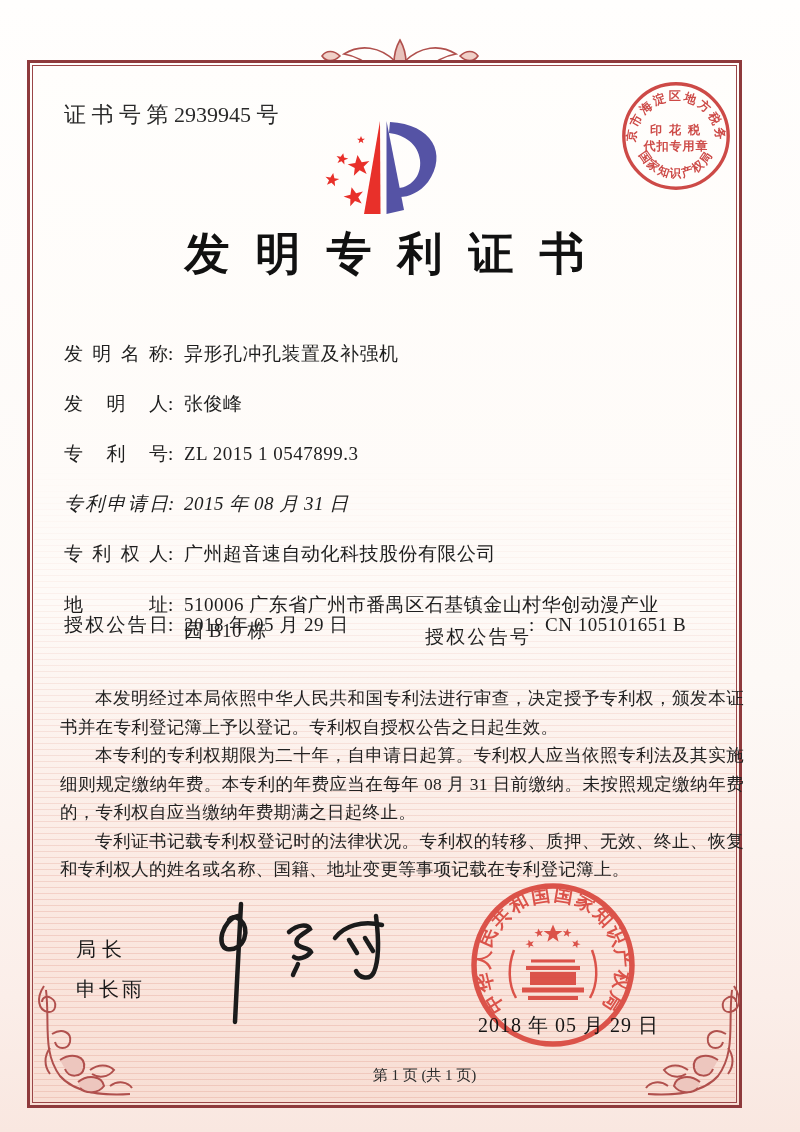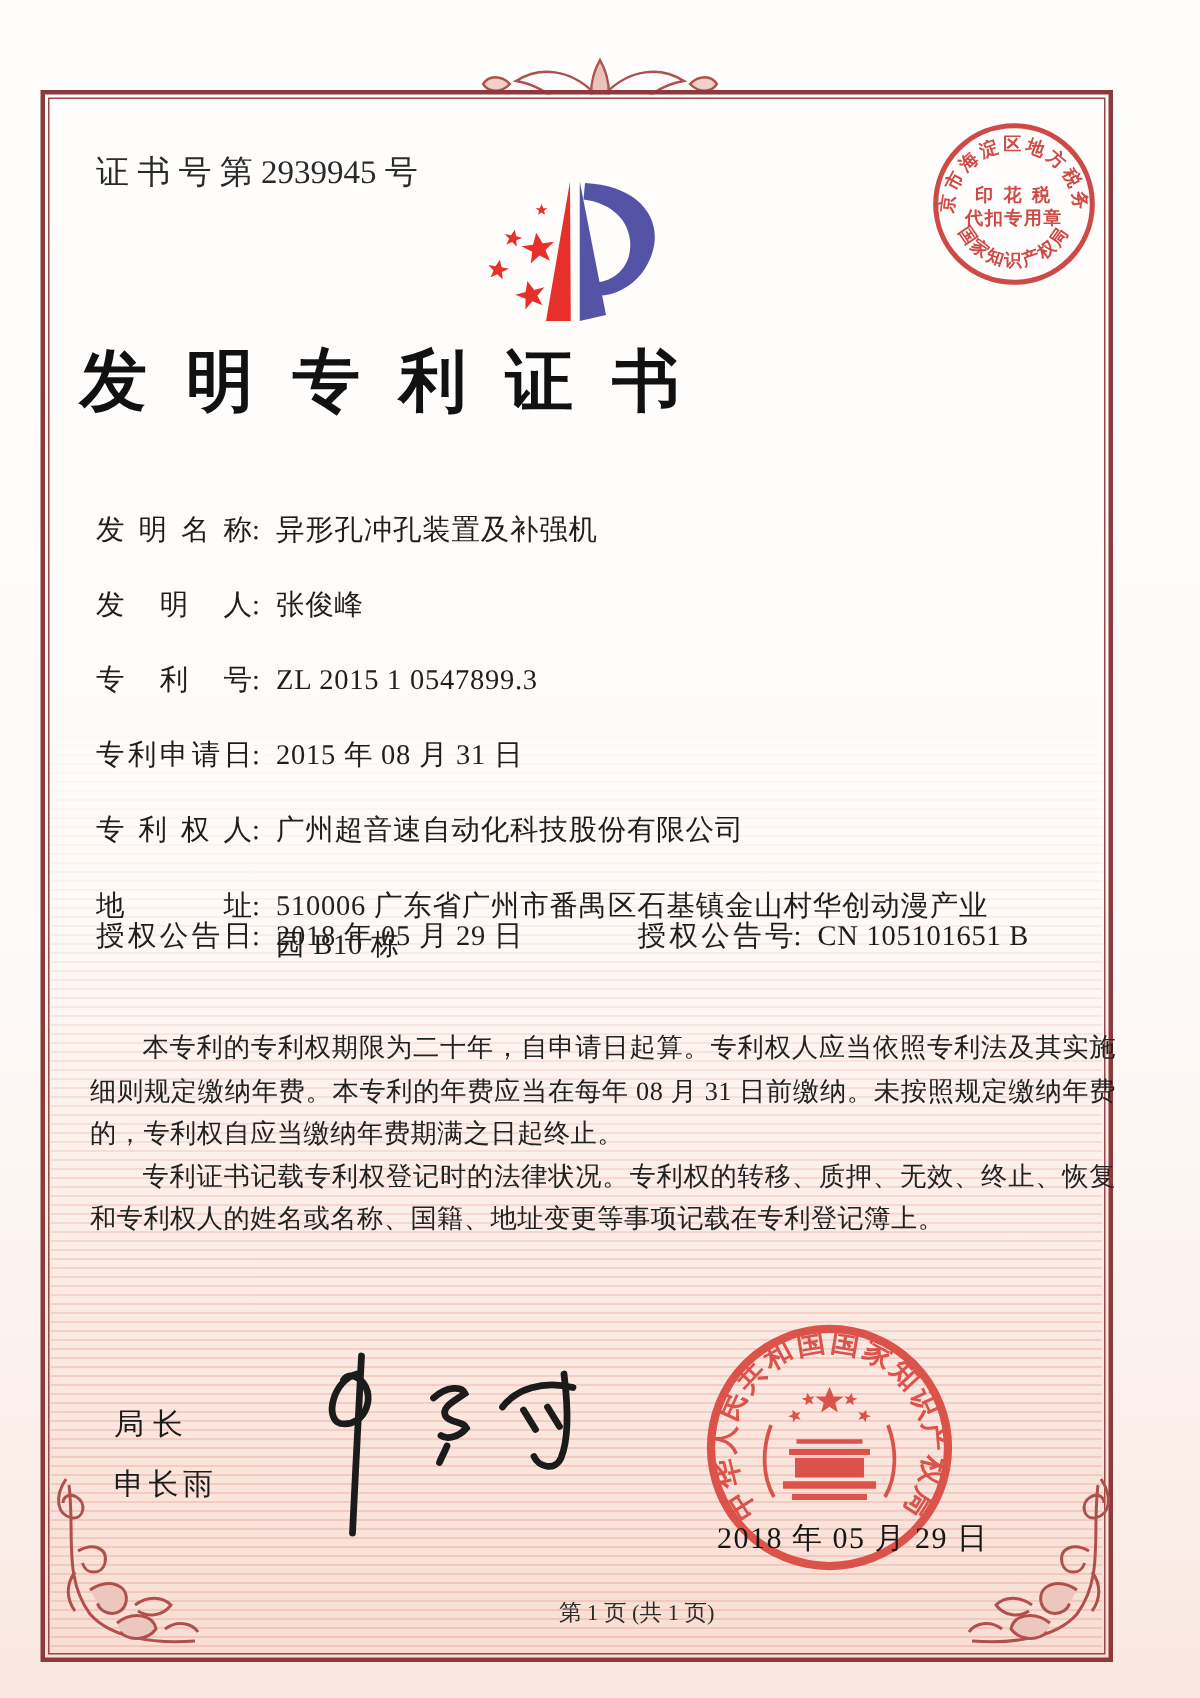--- a/index.html
+++ b/index.html
@@ -20,32 +20,32 @@
     position:absolute; left:4px; right:4px; bottom:4px; height:640px;
     background:repeating-linear-gradient(180deg,
       rgba(213,117,100,0.22) 0px, rgba(213,117,100,0.22) 1px,
       rgba(255,255,255,0) 1px, rgba(255,255,255,0) 6px);
     -webkit-mask-image:linear-gradient(180deg,transparent 0%,rgba(0,0,0,.55) 35%,#000 70%);
     mask-image:linear-gradient(180deg,transparent 0%,rgba(0,0,0,.55) 35%,#000 70%);
   }
   .abs{position:absolute;}
   .cert-no{left:64px; top:100px; font-size:22px; color:#2a2a2a;}
   .title{
-    left:27px; top:224px; width:715px; text-align:left;
+    left:27px; top:224px; width:715px; text-align:center;
     font-size:45px; font-weight:700; letter-spacing:26px; text-indent:26px; color:#111;
   }
   .fieldrow{left:64px; width:676px; font-size:19px; color:#1e1e1e; line-height:1.35;}
   .flabel{display:inline-block; width:104px; text-align:justify; text-align-last:justify; vertical-align:top;}
   .fcolon{display:inline-block; width:16px; vertical-align:top;}
   .fvalue{display:inline-block; vertical-align:top; letter-spacing:.5px;}
-  .r1{top:341px;} .r2{top:391px;} .r3{top:441px;} .r4{top:491px;}
+  .r1{top:341px;} .r2{top:391px;} .r3{top:441px;} .r4{top:491px;font-style:italic;}
   .r5{top:541px;} .r6{top:592px;} .r7{top:612px;}
   .addr-line2{margin-left:120px; letter-spacing:.5px;}
   .pair2{position:absolute; left:361px; top:0; white-space:nowrap;}
-  .pair2 .flabel{width:104px;}
+  .pair2 .flabel{width:104px;margin-top:12px;}
   .body-text{
     left:60px; top:684px; width:684px; font-size:17.5px; line-height:28.5px;
     text-align:justify; color:#222; letter-spacing:.3px;
   }
   .body-text p{margin:0; text-indent:2em;}
   .signer-title{left:76px; top:936px; font-size:20px; letter-spacing:6px; color:#1b1b1b; font-family:"Liberation Sans",sans-serif;}
   .signer-name{left:76px; top:976px; font-size:20px; letter-spacing:3px; color:#1b1b1b; font-family:"Liberation Sans",sans-serif;}
   .issue-date{left:478px; top:1012px; font-size:20px; letter-spacing:1px; color:#161616; z-index:6;}
   .footer{left:27px; top:1066px; width:715px; text-align:center; font-size:15px; color:#2b2b2b;margin-left:40px;}
   svg{display:block;}
@@ -137,20 +137,21 @@
     <div class="addr-line2">园 B10 栋</div>
   </div>
   <div class="abs fieldrow r7">
     <span class="flabel">授权公告日</span><span class="fcolon">:</span><span class="fvalue">2018 年 05 月 29 日</span>
     <span class="pair2">
       <span class="flabel">授权公告号</span><span class="fcolon">:</span><span class="fvalue">CN 105101651 B</span>
     </span>
   </div>
 
   <div class="abs body-text">
+    <p>本发明经过本局依照中华人民共和国专利法进行审查，决定授予专利权，颁发本证书并在专利登记簿上予以登记。专利权自授权公告之日起生效。</p>
     <p>本专利的专利权期限为二十年，自申请日起算。专利权人应当依照专利法及其实施细则规定缴纳年费。本专利的年费应当在每年 08 月 31 日前缴纳。未按照规定缴纳年费的，专利权自应当缴纳年费期满之日起终止。</p>
     <p>专利证书记载专利权登记时的法律状况。专利权的转移、质押、无效、终止、恢复和专利权人的姓名或名称、国籍、地址变更等事项记载在专利登记簿上。</p>
   </div>
 
   <div class="abs signer-title">局长</div>
   <div class="abs signer-name">申长雨</div>
 
   <svg class="abs sig-wrap" width="220" height="140" viewBox="0 0 220 140">
     <g stroke="#1b1b1b" stroke-width="4.5" fill="none" stroke-linecap="round">
       <path d="M46,18 C30,22 24,48 35,51 C52,54 60,30 47,21 C43,18 39,19 37,22"></path>

